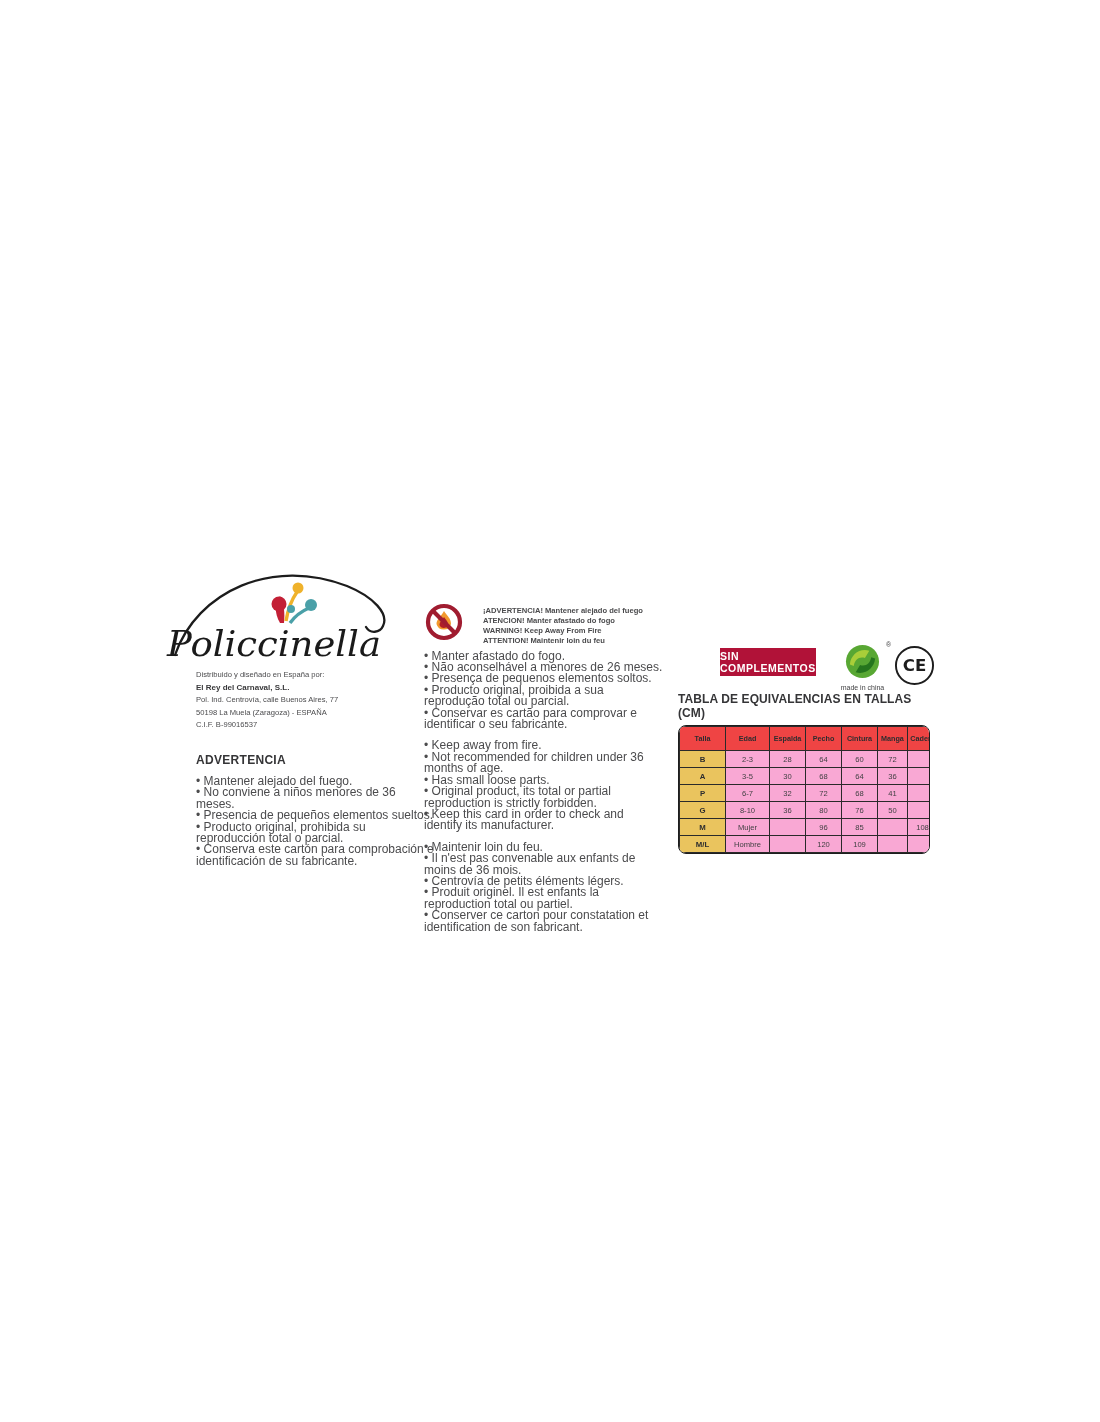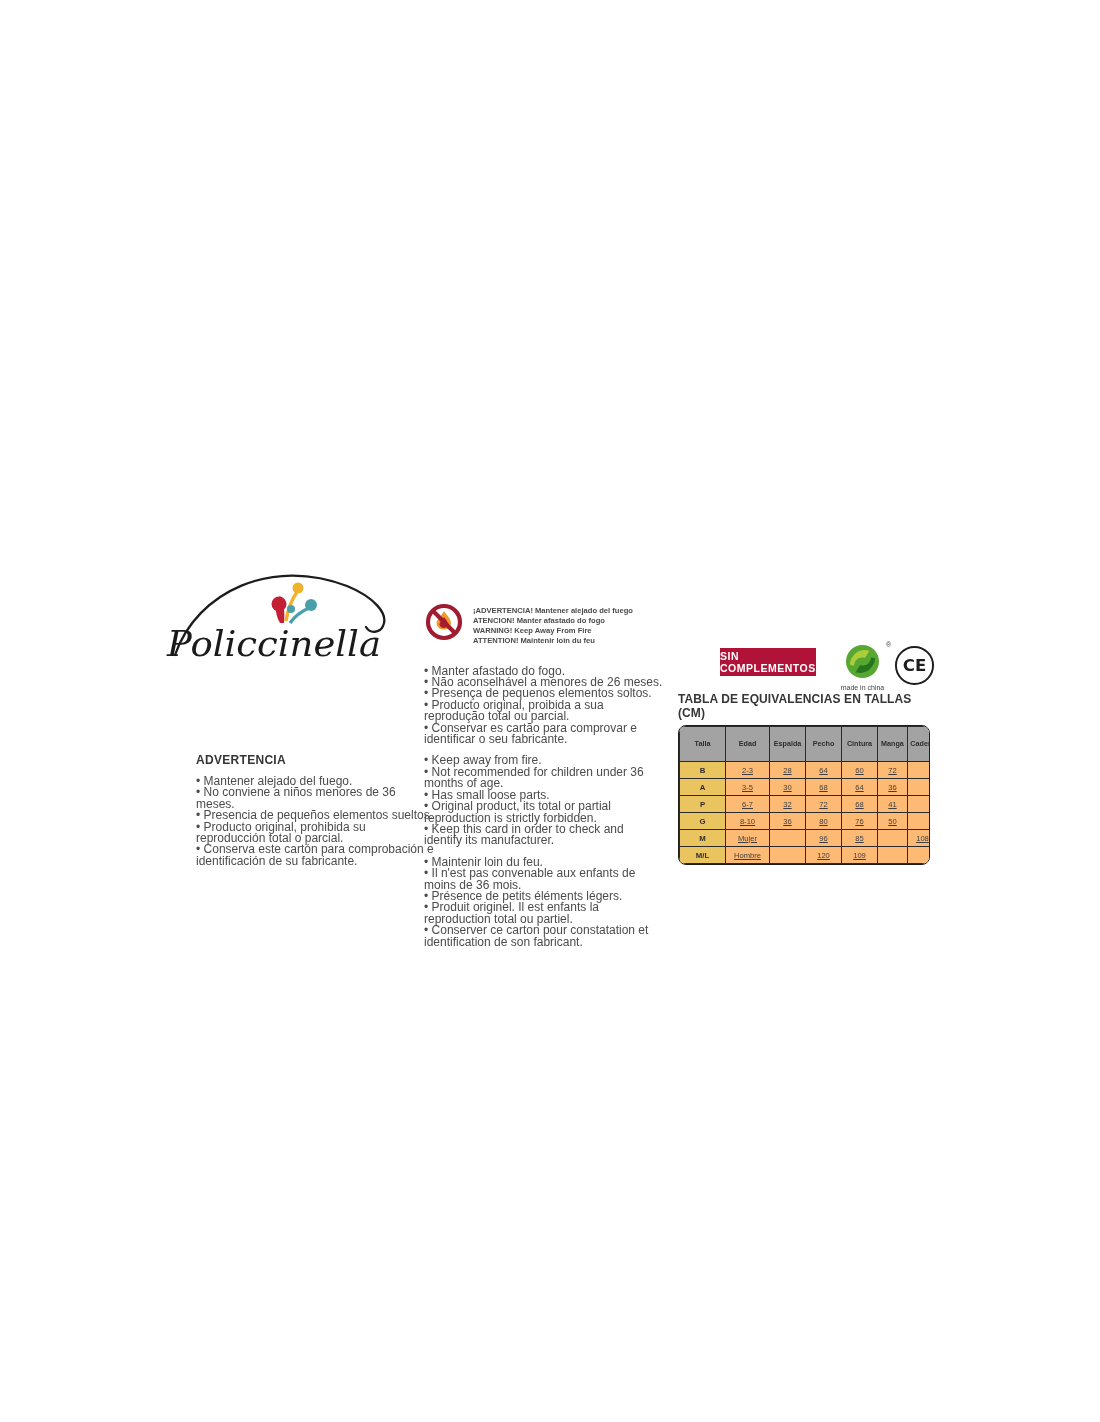--- a/index.html
+++ b/index.html
@@ -16,42 +16,42 @@
   .distributor .company { font-weight:bold; color:#39393b; font-size:8px; }
 
   .advertencia { position:absolute; left:196px; top:753px; width:238px; }
   .advertencia h3 { font-size:12px; font-weight:bold; color:#353537; letter-spacing:.3px; margin-bottom:9px; }
 
   .bullets { list-style:none; font-size:12px; line-height:11.4px; color:#4b4b4d; }
   .bullets li::before { content:"• "; }
 
   
   .midcol { position:absolute; left:424px; top:602px; width:240px; }
-  .fire-row { display:flex; gap:9px; align-items:flex-start; margin-bottom:20px; }
+  .fire-row { display:flex; gap:19px; align-items:flex-start; margin-bottom:5px; }
   .fire-lines { font-size:7.6px; line-height:9.9px; font-weight:bold; color:#4b4b4d; padding-top:4px; }
   .warn-group { margin-bottom:10px; }
 
   
   .rightcol { position:absolute; left:678px; top:644px; width:254px; }
   .cert-row { display:flex; align-items:flex-start; height:44px;padding-left:42px; }
   .banner { width:152px; height:28px; background:#b11238; color:#ffffff; font-weight:bold;
             font-size:10.5px; letter-spacing:.5px; display:flex; align-items:center; justify-content:center; margin-top:4px; }
   .greendot-wrap { margin-left:25px; text-align:center; position:relative; }
   .reg { position:absolute; top:-3px; right:-7px; font-size:7px; color:#3f3f41; }
   .made-in { font-size:7px; color:#3f3f41; margin-top:1px; white-space:nowrap; }
   .ce-wrap { margin-left:10px; margin-top:1px; }
 
   .table-title { font-size:12px; font-weight:bold; color:#353537; margin-top:4px; margin-bottom:5px; letter-spacing:.1px; }
 
   .size-table-wrap { border:1.6px solid #1e1e1e; border-radius:8px; overflow:hidden; width:252px; background:#fff; }
   table { border-collapse:collapse; width:100%; table-layout:fixed; }
   th, td { border:1px solid #2a2a2a; font-size:7.6px; text-align:center; height:17px; color:#3f3f41; padding:0 1px; }
-  thead th { background:#a3a3a3; font-weight:bold; color:#2d2d2f; height:35px; font-size:7.2px; line-height:8px; }
+  thead th { background:#ef4444; font-weight:bold; color:#2d2d2f; height:24px; font-size:7.2px; line-height:8px; }
   tbody th { background:#eac45e; font-weight:bold; color:#2d2d2f; font-size:7.8px; }
-  tbody td { background:#fdba74;text-decoration:underline; }
+  tbody td { background:#f9a8d4; }
   col.c-talla{width:46px;} col.c-edad{width:44px;} col.c-espalda{width:36px;} col.c-pecho{width:36px;}
   col.c-cintura{width:36px;} col.c-manga{width:30px;} col.c-cadera{width:30px;}
 </style>
 </head>
 <body>
 
 <div class="sheet">
 
   <svg class="logo" viewBox="0 0 232 96" aria-hidden="true">
     <path d="M12 84 C34 20 110 -14 184 15 C211 26 226 43 220 55 C217 62 207 63 203 56" fill="none" stroke="#1c1c1c" stroke-width="2.3" stroke-linecap="round"></path>
@@ -60,20 +60,27 @@
       <path d="M123 50 C125 38 129 28 134 21" fill="none" stroke="#efb22b" stroke-width="3.4"></path>
       <path d="M127 52 C132 45 139 40 146 37" fill="none" stroke="#4aa0a8" stroke-width="3.4"></path>
       <circle cx="116" cy="33" r="7.5" fill="#c32036"></circle>
       <circle cx="135" cy="17" r="5.5" fill="#efb22b"></circle>
       <circle cx="148" cy="34" r="6" fill="#4aa0a8"></circle>
       <circle cx="128" cy="38" r="4" fill="#4aa0a8"></circle>
     </g>
     <text x="4" y="85" font-family="'DejaVu Serif', serif" font-style="italic" font-size="36" fill="#1a1a1a" textLength="214" lengthAdjust="spacingAndGlyphs">Policcinella</text>
   </svg>
 
+  <div class="distributor">
+    <div>Distribuido y diseñado en España por:</div>
+    <div class="company">El Rey del Carnaval, S.L.</div>
+    <div>Pol. Ind. Centrovía, calle Buenos Aires, 77</div>
+    <div>50198 La Muela (Zaragoza) - ESPAÑA</div>
+    <div>C.I.F. B-99016537</div>
+  </div>
 
   <div class="advertencia">
     <h3>ADVERTENCIA</h3>
     <ul class="bullets">
 
     <li>Mantener alejado del fuego.</li>
         <li>No conviene a niños menores de 36 meses.</li>
         <li>Presencia de pequeños elementos sueltos.</li>
         <li>Producto original, prohibida su reproducción total o parcial.</li>
         <li>Conserva este cartón para comprobación e identificación de su fabricante.</li>
@@ -110,21 +117,21 @@
     <li>Keep away from fire.</li>
         <li>Not recommended for children under 36 months of age.</li>
         <li>Has small loose parts.</li>
         <li>Original product, its total or partial reproduction is strictly forbidden.</li>
         <li>Keep this card in order to check and identify its manufacturer.</li>
       </ul>
     <ul class="bullets warn-group">
 
     <li>Maintenir loin du feu.</li>
         <li>Il n'est pas convenable aux enfants de moins de 36 mois.</li>
-        <li>Présence de petits éléments légers.</li>
+        <li>Centrovía de petits éléments légers.</li>
         <li>Produit originel. Il est enfants la reproduction total ou partiel.</li>
         <li>Conserver ce carton pour constatation et identification de son fabricant.</li>
       </ul>
   </div>
 
   <div class="rightcol">
     <div class="cert-row">
       <div class="banner">
         <span>SIN COMPLEMENTOS</span>
       </div>

